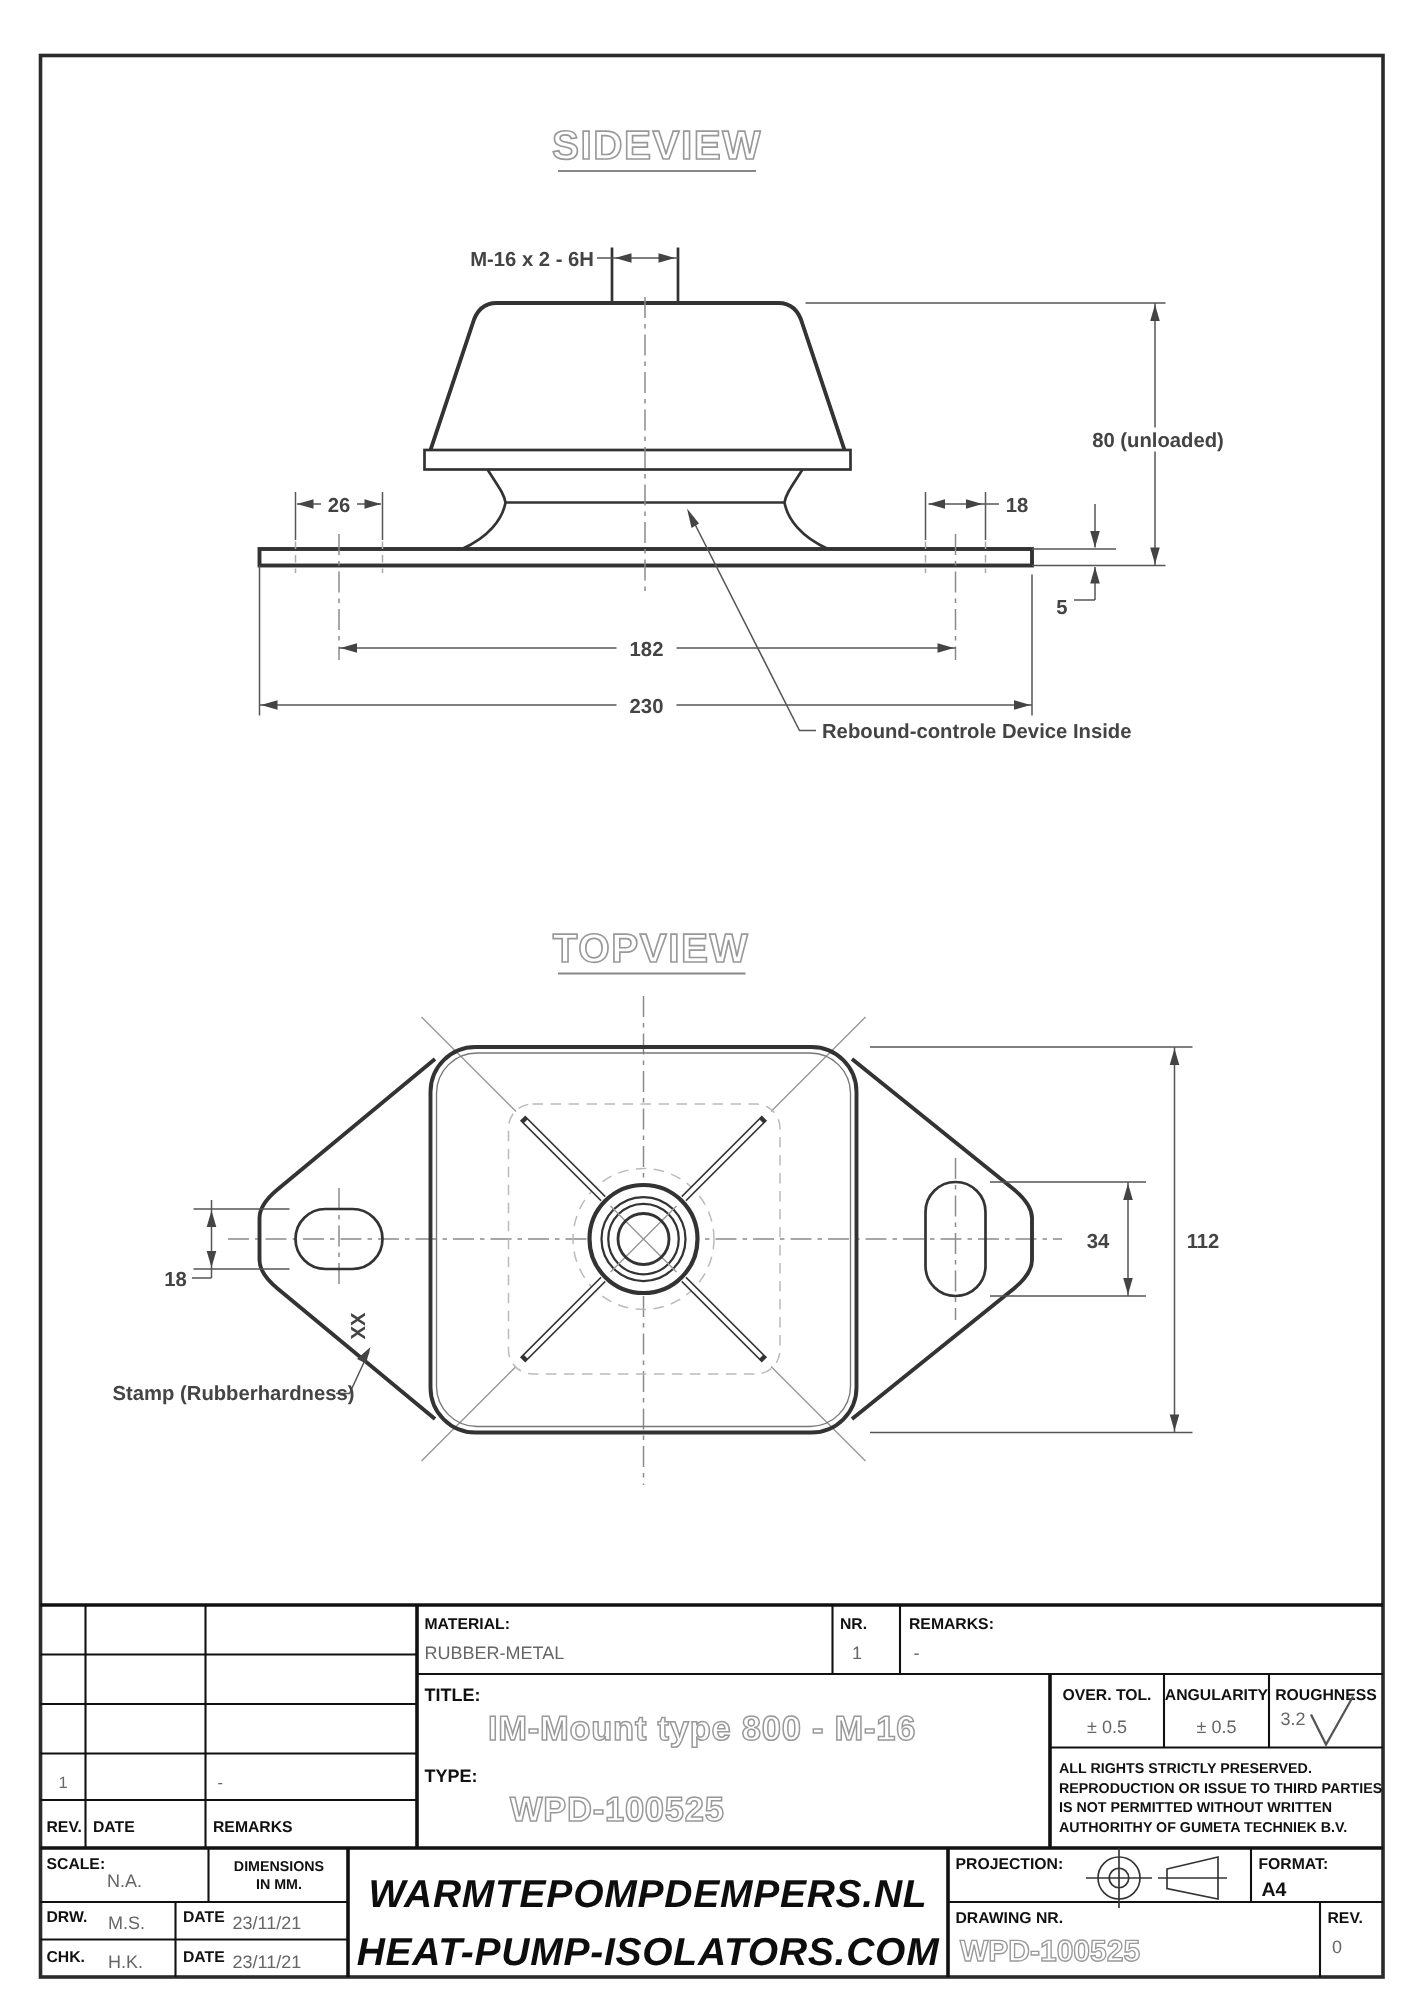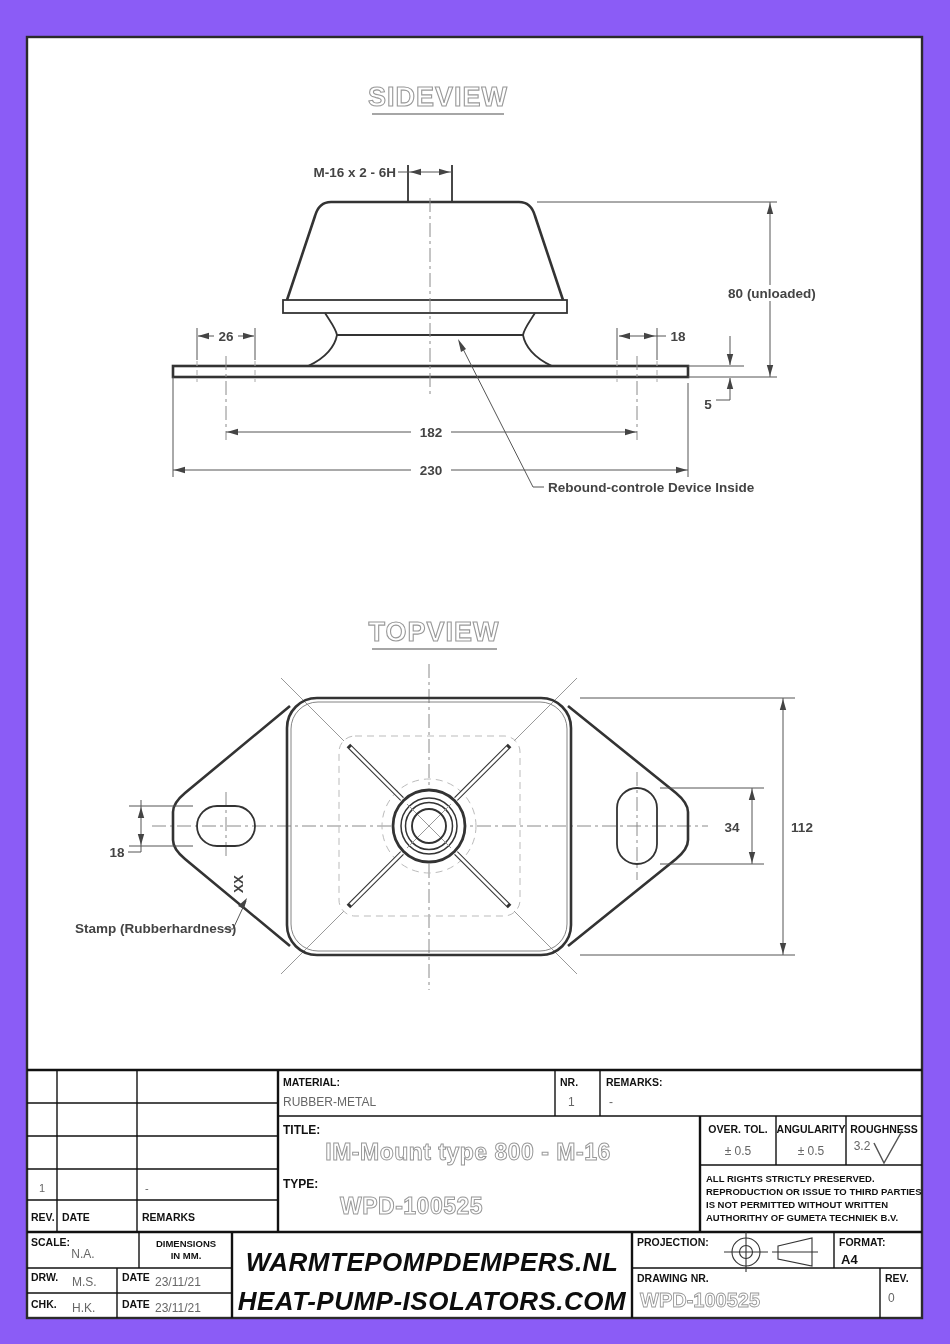--- a/index.html
+++ b/index.html
@@ -1,16 +1,16 @@
 <!DOCTYPE html>
 <html><head>
 <meta charset="utf-8">
 <style>
   html,body { margin:0; padding:0; background:#e8e8e8; }
-  .sheet { position:relative; width:950px; height:1344px; background:#8b5cf6; margin:0 auto; }
+  .sheet { position:relative; width:950px; height:1344px; background:#ffffff; margin:0 auto; }
   svg { display:block; }
   text { font-family:"Liberation Sans", sans-serif; }
   .dim    { font-size:13.5px; font-weight:700; fill:#444; }
   .lbl    { font-size:10.5px; font-weight:700; fill:#111; }
   .lbl-sm { font-size:9.5px;  font-weight:700; fill:#111; }
   .val    { font-size:12px;   font-weight:400; fill:#666; }
   .val-sm { font-size:11px;   font-weight:400; fill:#666; }
   .view-title { font-size:27px; font-weight:700; fill:#ffffff; stroke:#999; stroke-width:1.1; letter-spacing:1px; }
   .hollow-t   { font-size:23px; font-weight:700; fill:#ffffff; stroke:#999; stroke-width:1;   letter-spacing:0.5px; }
   .hollow-s   { font-size:20px; font-weight:700; fill:#ffffff; stroke:#999; stroke-width:0.9; }

